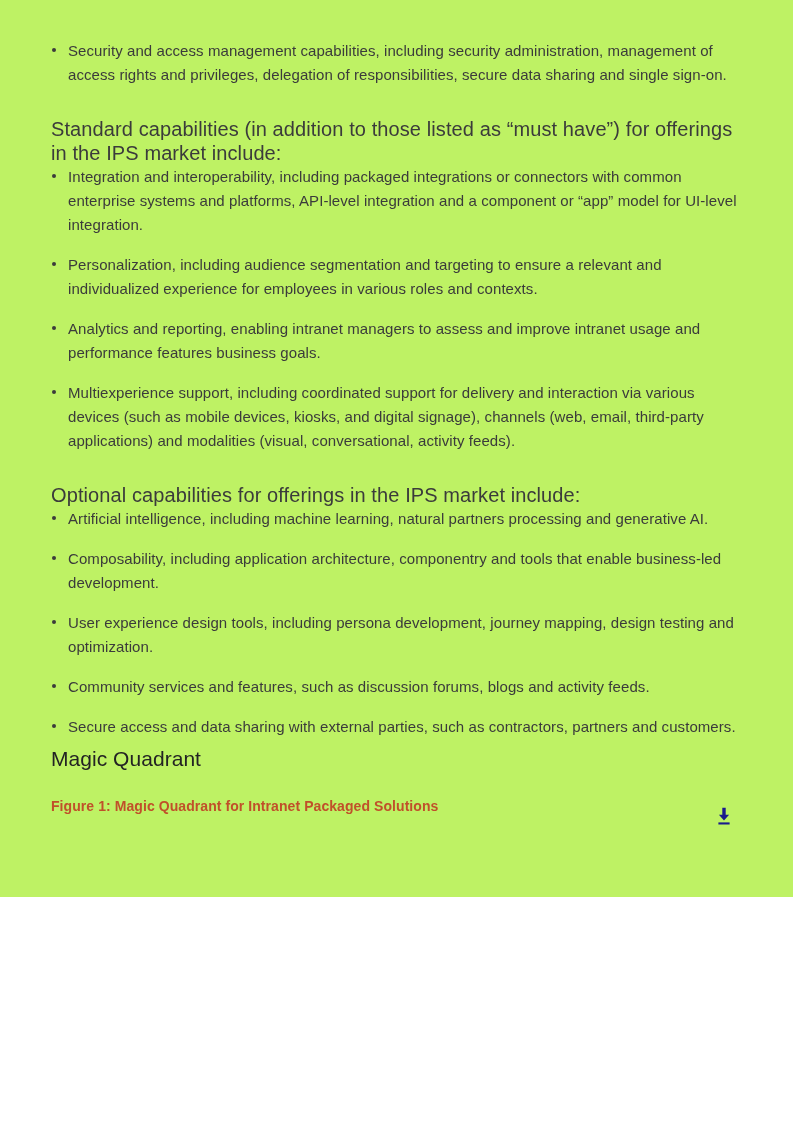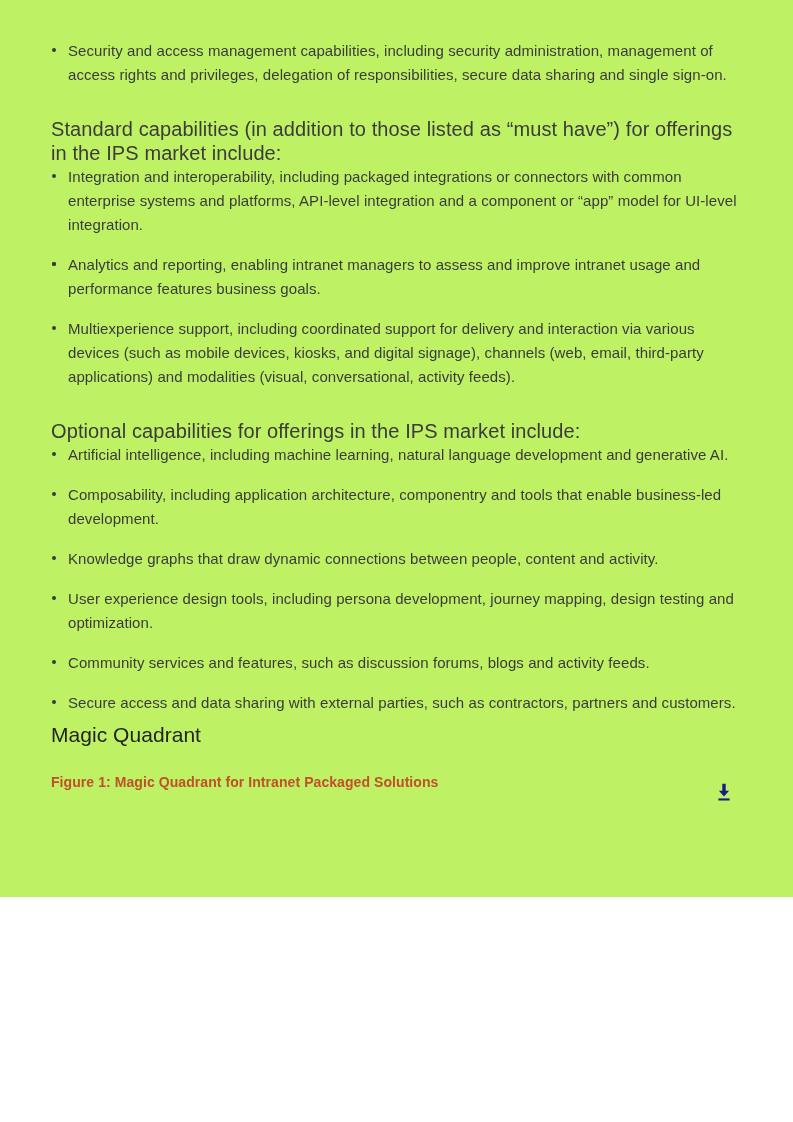--- a/index.html
+++ b/index.html
@@ -126,45 +126,42 @@
 
     <p class="para para-block">Standard capabilities (in addition to those listed as “must have”) for offerings in the IPS market include:</p>
 
     <ul class="bullets list-block">
       <li>
         <span class="bullet-dot"></span>
         <span>Integration and interoperability, including packaged integrations or connectors with common enterprise systems and platforms, API-level integration and a component or “app” model for UI-level integration.</span>
       </li>
       <li>
         <span class="bullet-dot"></span>
+        <span>Personalization, including audience segmentation and targeting to ensure a relevant and individualized experience for employees in various roles and contexts.</span>
       </li>
       <li>
         <span class="bullet-dot"></span>
         <span>Analytics and reporting, enabling intranet managers to assess and improve intranet usage and performance features business goals.</span>
       </li>
       <li>
         <span class="bullet-dot"></span>
         <span>Multiexperience support, including coordinated support for delivery and interaction via various devices (such as mobile devices, kiosks, and digital signage), channels (web, email, third-party applications) and modalities (visual, conversational, activity feeds).</span>
       </li>
     </ul>
 
     <p class="para para-block">Optional capabilities for offerings in the IPS market include:</p>
 
     <ul class="bullets list-block">
       <li>
         <span class="bullet-dot"></span>
-        <span>Artificial intelligence, including machine learning, natural language development and generative AI.</span>
+        <span>Artificial intelligence, including machine learning, natural partners processing and generative AI.</span>
       </li>
       <li>
         <span class="bullet-dot"></span>
         <span>Composability, including application architecture, componentry and tools that enable business-led development.</span>
-      </li>
-      <li>
-        <span class="bullet-dot"></span>
-        <span>Knowledge graphs that draw dynamic connections between people, content and activity.</span>
       </li>
       <li>
         <span class="bullet-dot"></span>
         <span>User experience design tools, including persona development, journey mapping, design testing and optimization.</span>
       </li>
       <li>
         <span class="bullet-dot"></span>
         <span>Community services and features, such as discussion forums, blogs and activity feeds.</span>
       </li>
       <li>

